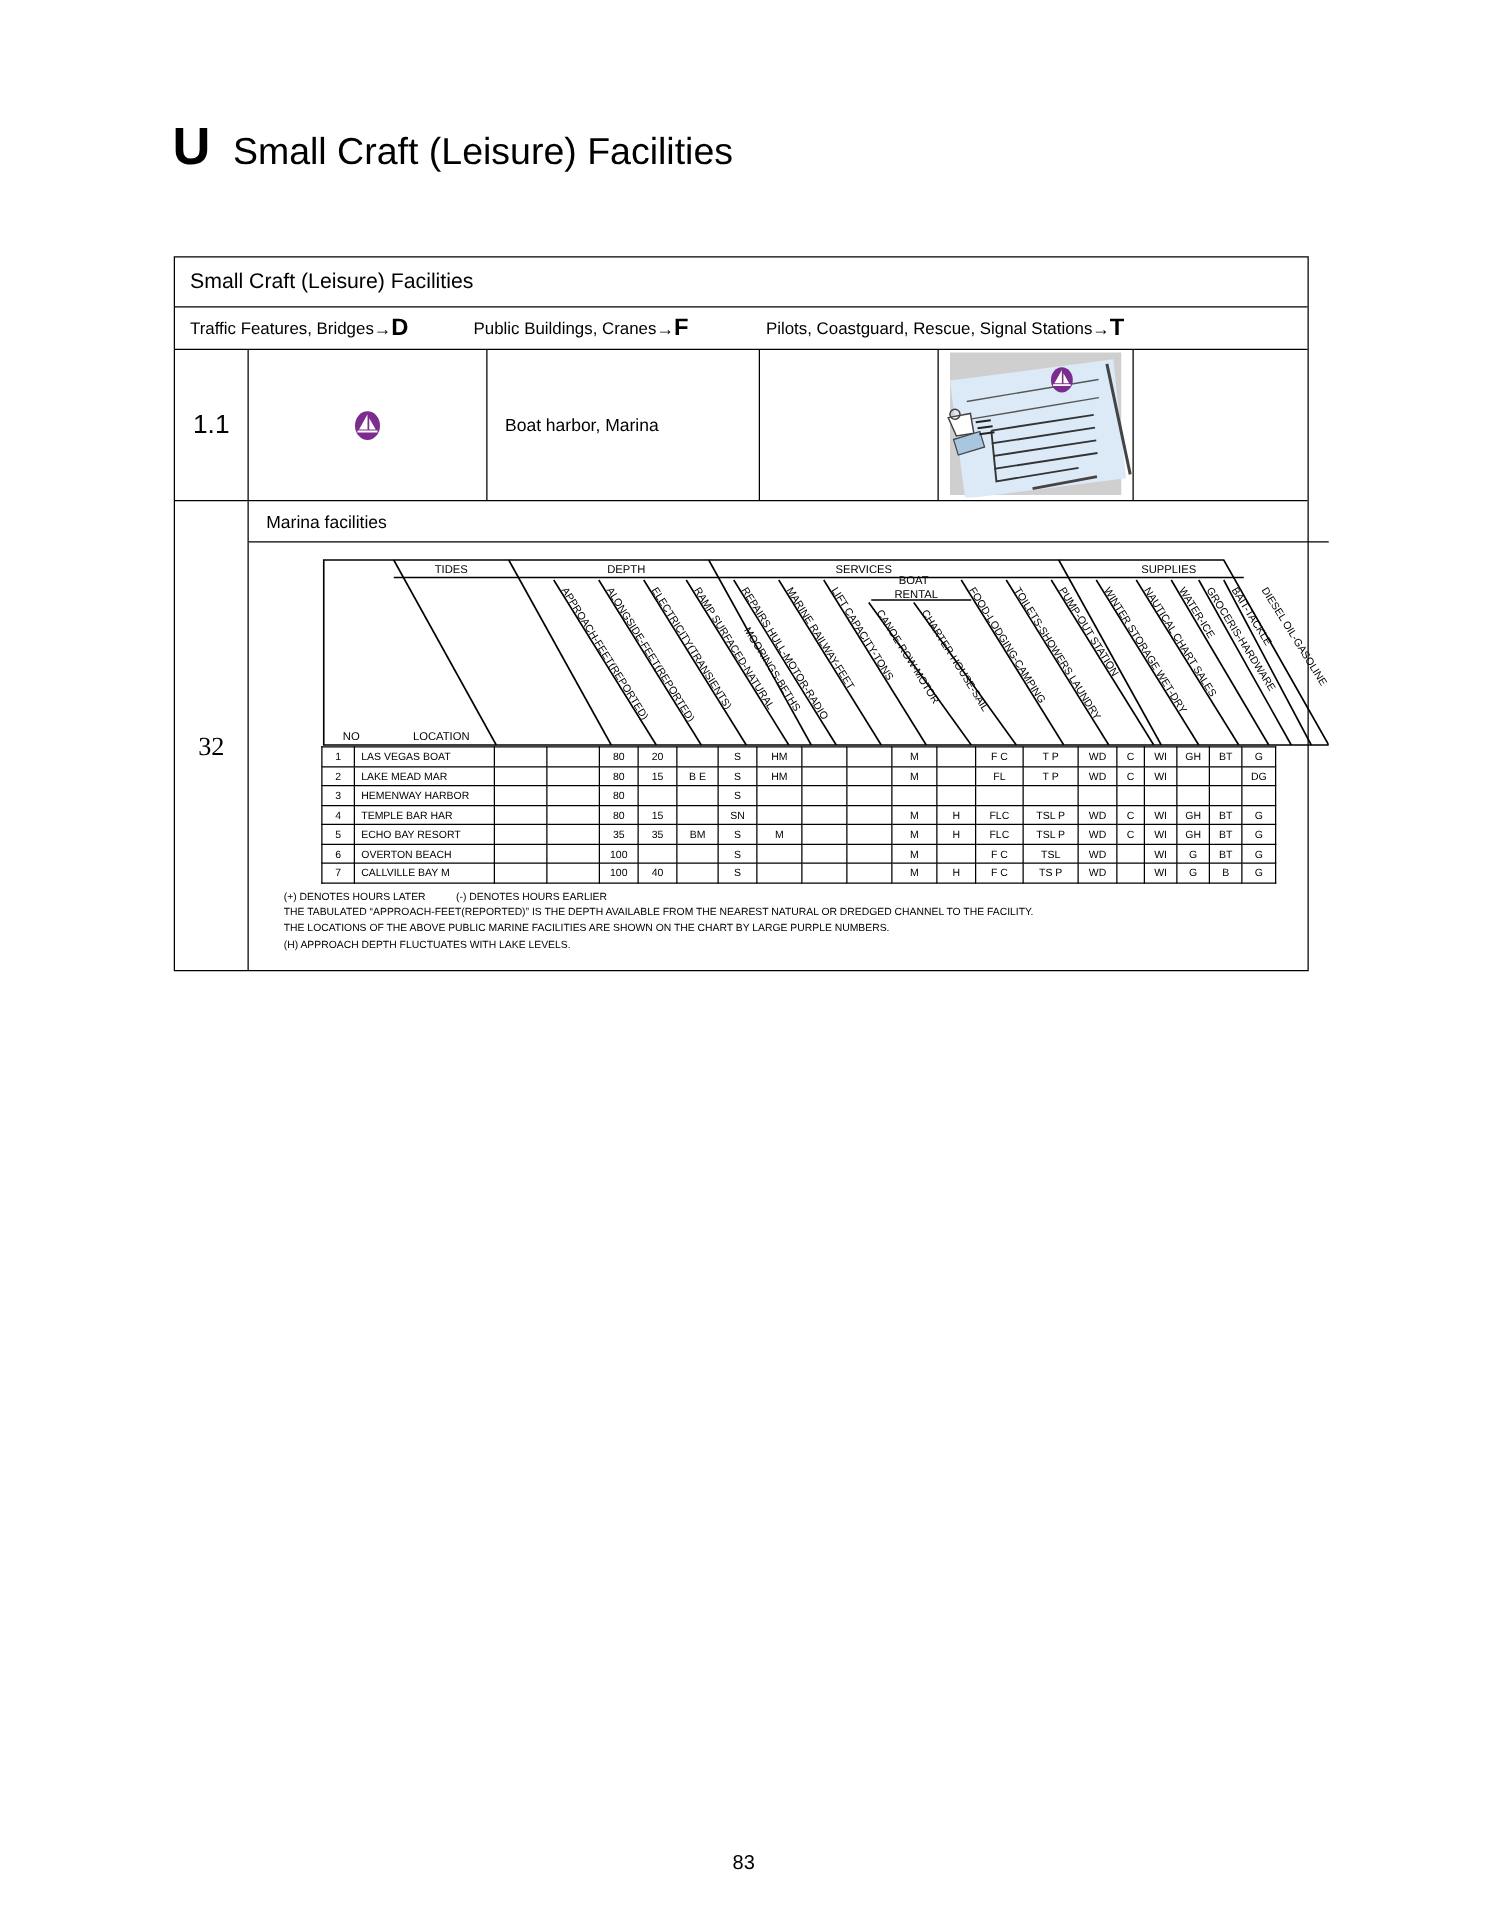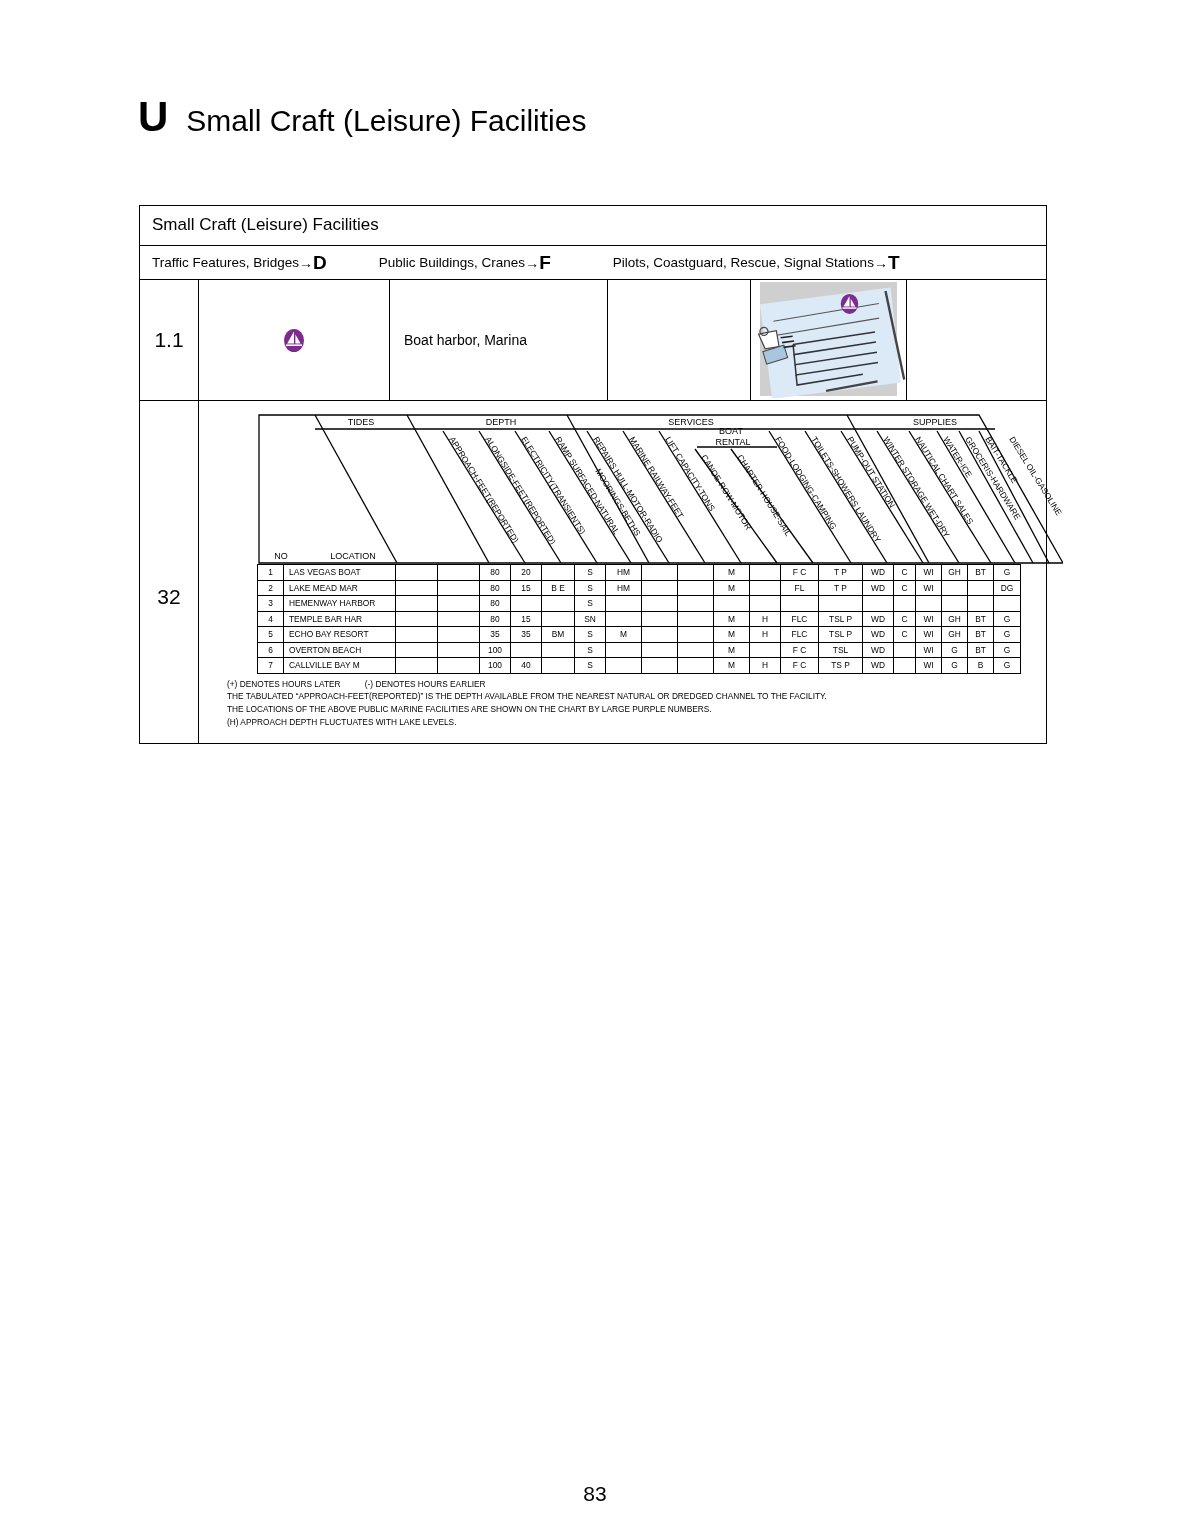--- a/index.html
+++ b/index.html
@@ -88,21 +88,21 @@
 
   
   .mf-row{ display:flex; }
   .mf-left{
     width:58px; flex:0 0 58px;
     border-right:1px solid #000;
     position:relative;
   }
   .mf-left .bignum{
     position:absolute; left:0; right:0; text-align:center;
-    top:184px; font-size:21px;
+    top:184px; font-size:21px;font-family:Liberation Serif, serif;
   }
   .mf-right{ flex:1 1 auto; }
   .mf-caption{
     font-size:14px;
     padding:8px 0 8px 14px;
     border-bottom:1px solid #000;
   }
   .mf-body{ padding:12px 0 14px 0; position:relative; }
 
   
@@ -130,21 +130,21 @@
     margin-left:28px;
     margin-top:4px;
     font-size:8.3px;
     line-height:1.55;
   }
   .notes .n1 span.second{ margin-left:22px; }
 
   
   .folio{
     position:absolute; left:0; right:0; top:1482px;
-    text-align:center; font-size:21px;
+    text-align:center; font-size:16px;
   }
 </style>
 </head>
 <body>
 
 <div class="page-title">
   <span class="letter">U</span>
   <span class="words">Small Craft (Leisure) Facilities</span>
 </div>
 
@@ -224,20 +224,21 @@
 
     <div class="c-tail"></div>
   </div>
 
   <div class="mf-row">
     <div class="mf-left">
       <div class="bignum">32</div>
     </div>
 
     <div class="mf-right">
+      <div class="mf-caption">Marina facilities</div>
 
       <div class="mf-body">
 
         <div class="grid-wrap">
           <svg class="grid-svg" width="806" height="152" viewBox="0 0 806 152">
             <defs>
               <style>
                 .gl{stroke:#000;stroke-width:1.3;fill:none;}
                 .hl{font-family:"Liberation Sans",sans-serif;font-size:8.4px;fill:#000;}
                 .gh{font-family:"Liberation Sans",sans-serif;font-size:9px;fill:#000;text-anchor:middle;}

